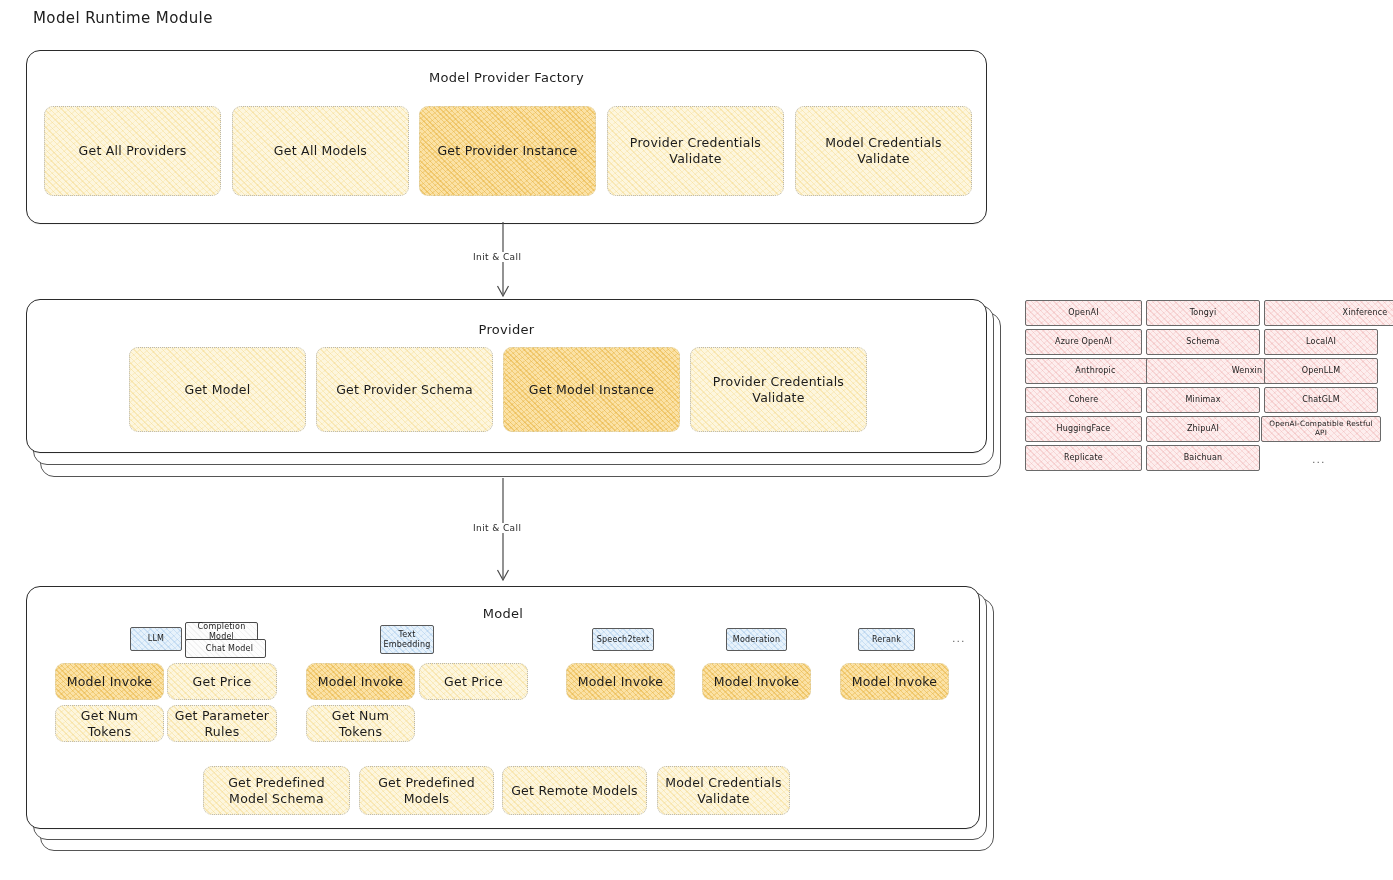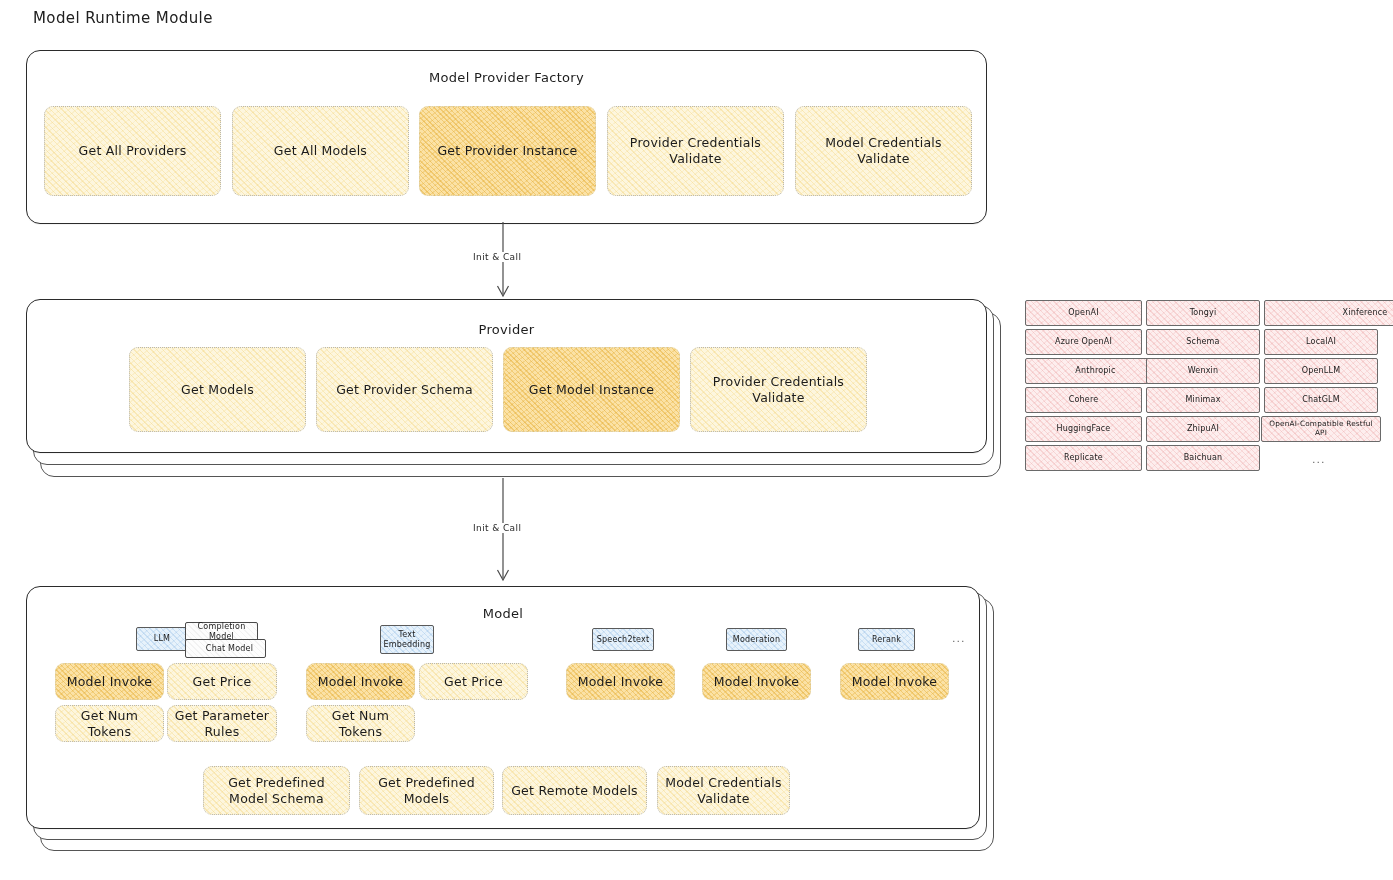--- a/index.html
+++ b/index.html
@@ -124,21 +124,21 @@
 </svg>
 <div class="arrow-label" style="left:470px;top:252px;">Init &amp; Call</div>
 
 <div class="stack-l2" style="left:40px;top:312px;width:959px;height:163px;"></div>
 <div class="stack-l1" style="left:33px;top:305px;width:959px;height:158px;"></div>
 <div class="panel" style="left:26px;top:299px;width:959px;height:152px;">
   <div class="panel-title" style="top:22px;">Provider</div>
 </div>
 
 <div class="hbox" style="left:129px;top:347px;width:175px;height:83px;">
-  <span>Get Models</span>
+  <span>Get Model</span>
 </div>
 <div class="hbox" style="left:316px;top:347px;width:175px;height:83px;">
   <span>Get Provider Schema</span>
 </div>
 <div class="hbox hl" style="left:503px;top:347px;width:175px;height:83px;">
   <span>Get Model Instance</span>
 </div>
 <div class="hbox" style="left:690px;top:347px;width:175px;height:83px;">
   <span>Provider Credentials Validate</span>
 </div>
@@ -161,21 +161,21 @@
 <div class="chip red" style="left:1025px;top:445px;width:115px;height:24px;">
   <span>Replicate</span>
 </div>
 
 <div class="chip red" style="left:1146px;top:300px;width:112px;height:24px;">
   <span>Tongyi</span>
 </div>
 <div class="chip red" style="left:1146px;top:329px;width:112px;height:24px;">
   <span>Schema</span>
 </div>
-<div class="chip red" style="left:1146px;top:358px;width:112px;height:24px;">
+<div class="chip red" style="left:1146px;top:358px;width:112px;height:24px;padding-left:44px;">
   <span>Wenxin</span>
 </div>
 <div class="chip red" style="left:1146px;top:387px;width:112px;height:24px;">
   <span>Minimax</span>
 </div>
 <div class="chip red" style="left:1146px;top:416px;width:112px;height:24px;">
   <span>ZhipuAI</span>
 </div>
 <div class="chip red" style="left:1146px;top:445px;width:112px;height:24px;">
   <span>Baichuan</span>
@@ -203,21 +203,21 @@
   <path d="M5.5 92 L11 102 L16.5 92" stroke="#4a4a4a" stroke-width="1.2" fill="none"></path>
 </svg>
 <div class="arrow-label" style="left:470px;top:523px;">Init &amp; Call</div>
 
 <div class="stack-l2" style="left:40px;top:598px;width:952px;height:251px;"></div>
 <div class="stack-l1" style="left:33px;top:592px;width:952px;height:246px;"></div>
 <div class="panel" style="left:26px;top:586px;width:952px;height:241px;">
   <div class="panel-title" style="top:19px;">Model</div>
 </div>
 
-<div class="chip blue" style="left:136px;top:627px;width:50px;height:22px;text-align:right;">
+<div class="chip blue" style="left:130px;top:627px;width:50px;height:22px;text-align:right;">
   <span>LLM</span>
 </div>
 <div class="chip plain" style="left:185px;top:622px;width:71px;height:17px;">
   <span>Completion Model</span>
 </div>
 <div class="chip plain" style="left:185px;top:639px;width:71px;height:17px;padding-left:8px;">
   <span>Chat Model</span>
 </div>
 
 <div class="chip blue" style="left:380px;top:625px;width:52px;height:27px;">

